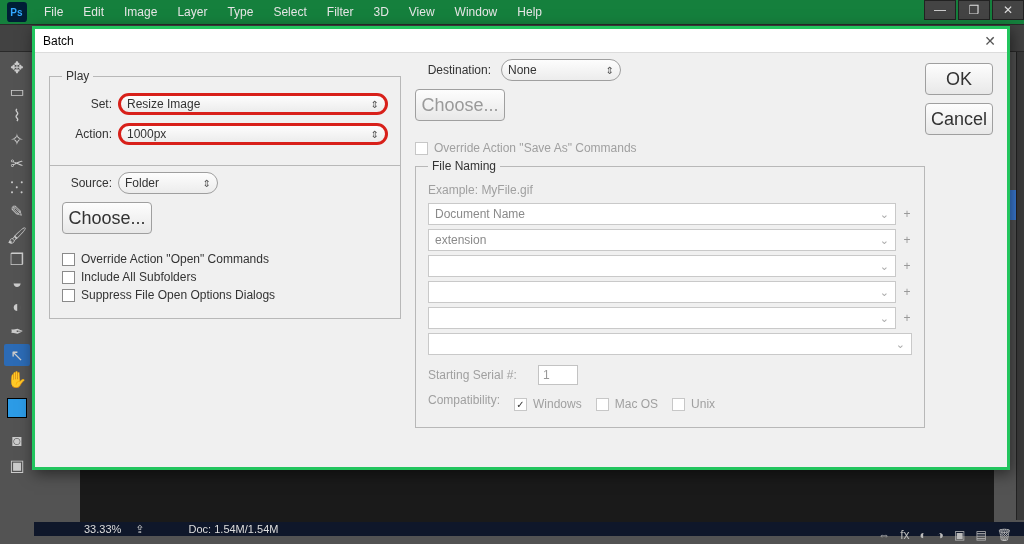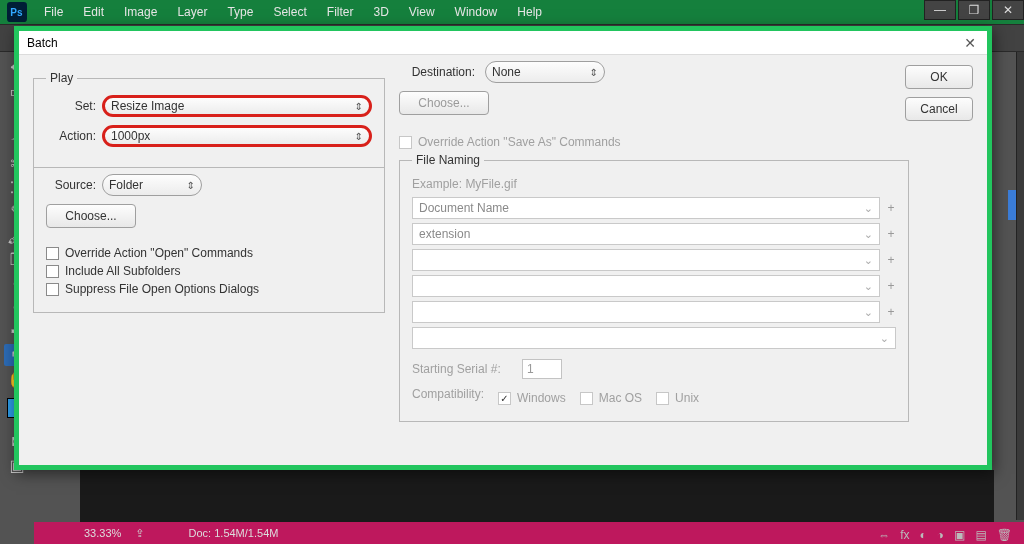--- a/index.html
+++ b/index.html
@@ -15,45 +15,45 @@
 
 .ps-optbar { height: 28px; background: #424242; border-top: 1px solid #2a2a2a; border-bottom: 1px solid #2a2a2a; }
 
 .ps-toolbar { position: absolute; left: 0; top: 52px; width: 34px; bottom: 24px; background: #535353; display: flex; flex-direction: column; align-items: center; padding-top: 4px; gap: 2px; }
 .ps-tool { width: 26px; height: 22px; display: flex; align-items: center; justify-content: center; color: #ccc; border-radius: 2px; }
 .ps-tool.sel { background: #2c6bb5; }
 .ps-swatch { width: 20px; height: 20px; background: #2c9be6; border: 1px solid #000; margin-top: 6px; }
 
 .ps-rightpanel { position: absolute; right: 0; top: 52px; width: 8px; bottom: 24px; background: #3a3a3a; border-left: 1px solid #222; }
 
-.ps-statusbar { position: absolute; left: 34px; right: 0; bottom: 0; height: 22px; background: #be185d; color: #ddd; font-size: 11px; display: flex; align-items: center; padding-left: 50px; gap: 14px; }
+.ps-statusbar { position: absolute; left: 34px; right: 0; bottom: 8px; height: 14px; background: #0f172a; color: #ddd; font-size: 11px; display: flex; align-items: center; padding-left: 50px; gap: 14px; }
 .ps-canvas { position: absolute; left: 80px; top: 470px; right: 30px; height: 54px; background: #1a1a1a; }
 
 
-.dialog { position: absolute; left: 14px; top: 26px; width: 978px; height: 444px; background: #f0f0f0; border: 5px solid #22c55e; box-shadow: 2px 4px 14px rgba(0,0,0,.5); }
+.dialog { position: absolute; left: 32px; top: 26px; width: 978px; height: 444px; background: #f0f0f0; border: 3px solid #22c55e; box-shadow: 2px 4px 14px rgba(0,0,0,.5); }
 .dlg-titlebar { height: 24px; background: #fff; display: flex; align-items: center; padding: 0 8px; font-size: 12px; border-bottom: 1px solid #dcdcdc; }
 .dlg-close { margin-left: auto; font-size: 14px; color: #555; width: 18px; text-align: center; }
 .dlg-body { position: absolute; top: 24px; left: 0; right: 0; bottom: 0; padding: 10px 14px; font-size: 12px; color: #333; }
 
 fieldset { border: 1px solid #b8b8b8; padding: 10px 12px 12px; margin-bottom: 12px; }
 legend { font-size: 12px; padding: 0 4px; color: #333; }
 
 .left-col { position: absolute; left: 14px; top: 16px; width: 352px; }
 .mid-col { position: absolute; left: 380px; top: 6px; width: 510px; }
 .right-col { position: absolute; right: 14px; top: 10px; width: 68px; display: flex; flex-direction: column; gap: 8px; }
 
 .row { display: flex; align-items: center; margin-bottom: 8px; }
 .lbl { width: 56px; text-align: right; padding-right: 6px; }
 .lbl-wide { width: 84px; text-align: right; padding-right: 8px; }
 
 .dd { flex: 1; height: 22px; background: linear-gradient(#fdfdfd,#ececec); border: 1px solid #9f9f9f; border-radius: 11px; padding: 2px 6px; position: relative; font-size: 12px; display: flex; align-items: center; }
 .dd::after { content: "⇕"; position: absolute; right: 6px; font-size: 10px; color: #555; }
 .dd.highlight { border: 3px solid #d8201a; }
 
-.btn { height: 24px; background: linear-gradient(#fdfdfd,#e8e8e8); border: 1px solid #9f9f9f; border-radius: 4px; padding: 0 32px; font-size: 12px; display: inline-flex; align-items: center; }
+.btn { height: 32px; background: linear-gradient(#fdfdfd,#e8e8e8); border: 1px solid #9f9f9f; border-radius: 4px; padding: 0 32px; font-size: 18px; display: inline-flex; align-items: center; }
 .btn.disabled { color: #9a9a9a; }
 .btn-block { width: 90px; justify-content: center; }
 
 .chk-row { display: flex; align-items: center; gap: 6px; margin: 4px 0; }
 .chk { width: 13px; height: 13px; border: 1px solid #8a8a8a; background: #fff; display: inline-flex; align-items: center; justify-content: center; font-size: 10px; color: #333; }
 .chk.checked::before { content: "✓"; }
 
 .naming-field { display: flex; align-items: center; gap: 6px; margin: 4px 0; }
 .name-dd { flex: 1; height: 22px; background: #fff; border: 1px solid #c9c9c9; padding: 2px 6px; position: relative; color: #8a8a8a; font-size: 12px; display: flex; align-items: center; }
 .name-dd::after { content: "⌄"; position: absolute; right: 6px; color: #aaa; font-size: 11px; }

